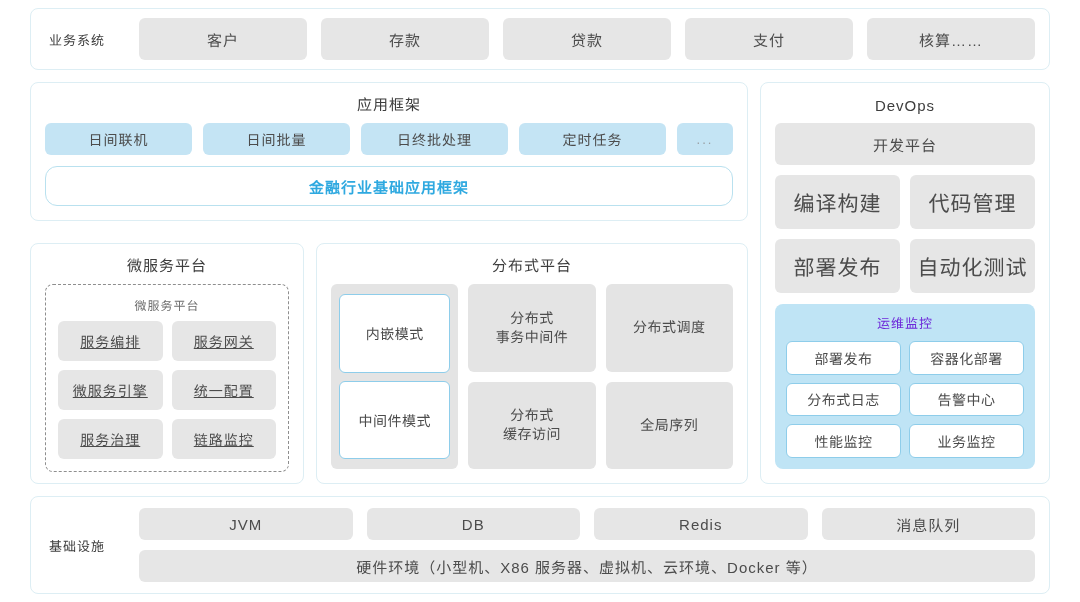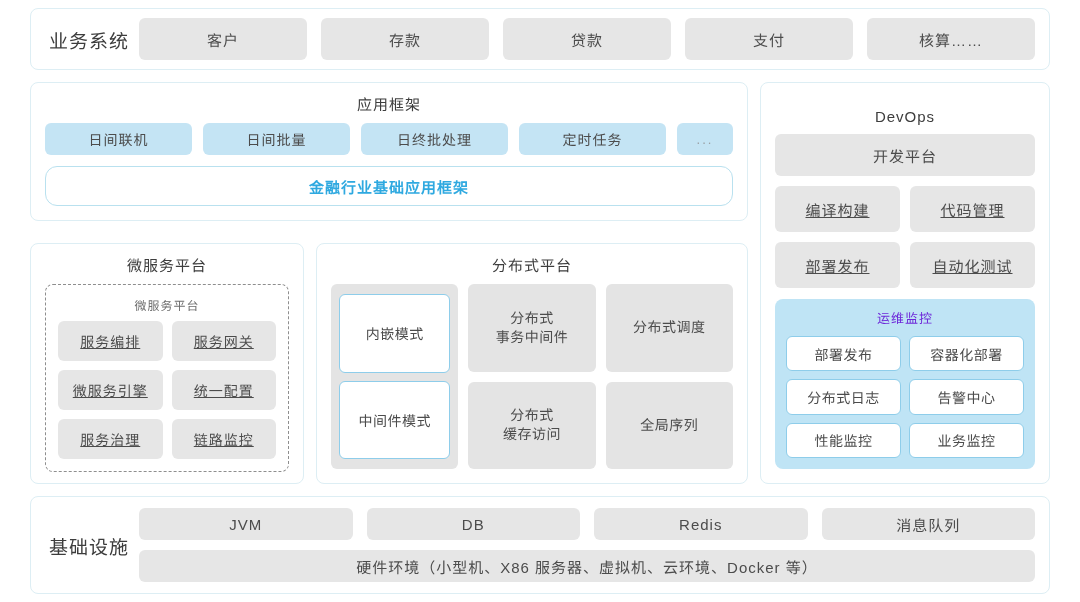--- a/index.html
+++ b/index.html
@@ -37,21 +37,21 @@
   
   .biz-row {
     height: 62px;
     display: flex;
     align-items: center;
     padding: 0 14px 0 18px;
     gap: 14px;
     flex: none;
   }
   .row-label {
-    font-size: 19px;
+    font-size: 13px;
     color: #3d3d3d;
     letter-spacing: 1px;
     white-space: nowrap;
     flex: none;
     width: 76px;
   }
   .chip-gray {
     background: #e6e6e6;
     border-radius: 6px;
     display: flex;
@@ -244,37 +244,36 @@
     line-height: 1.35;
     letter-spacing: 0.5px;
     white-space: pre-line;
   }
 
   
   .devops {
     flex: 1 1 auto;
     display: flex;
     flex-direction: column;
-    padding: 15px 14px 14px 14px;
+    padding: 4px 14px 14px 14px;
   }
   .devops-wide {
     height: 42px;
     margin-bottom: 10px;
     font-size: 15px;
   }
   .devops-grid {
     display: grid;
     grid-template-columns: 1fr 1fr;
     gap: 10px;
     margin-bottom: 11px;
   }
   .devops-grid .chip-gray {
-    height: 46px;
-    font-size: 15px;
-    text-decoration: underline;
+    height: 54px;
+    font-size: 21px;
   }
   .ops-box {
     background: #bfe4f5;
     border-radius: 8px;
     flex: 1 1 auto;
     padding: 0 11px 11px 11px;
     display: flex;
     flex-direction: column;
     box-sizing: border-box;
   }

